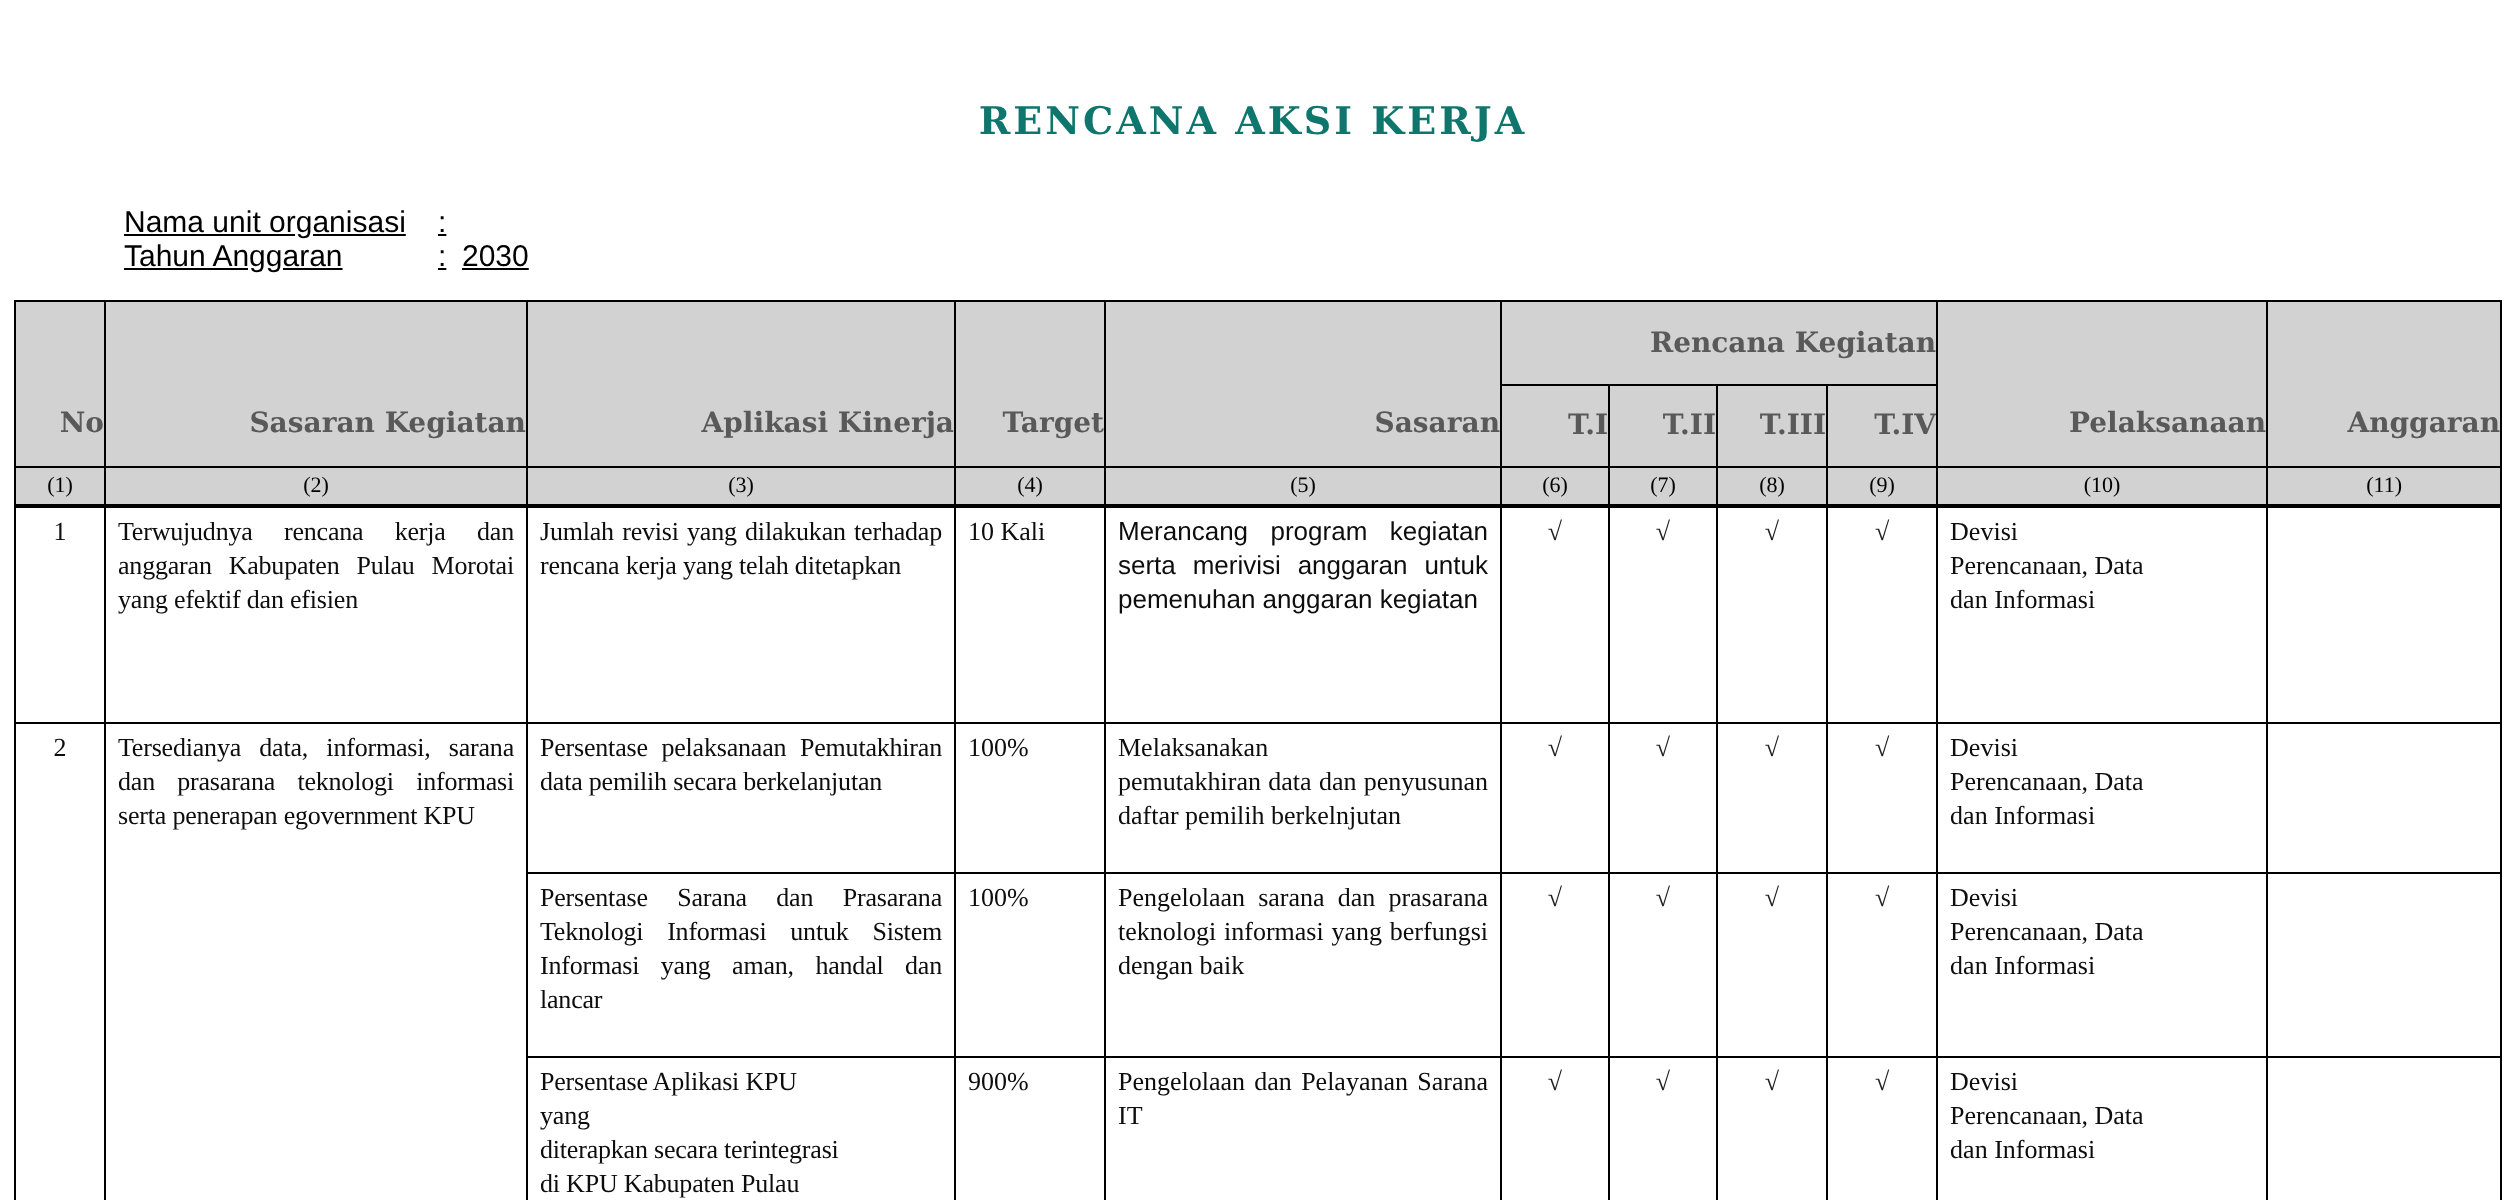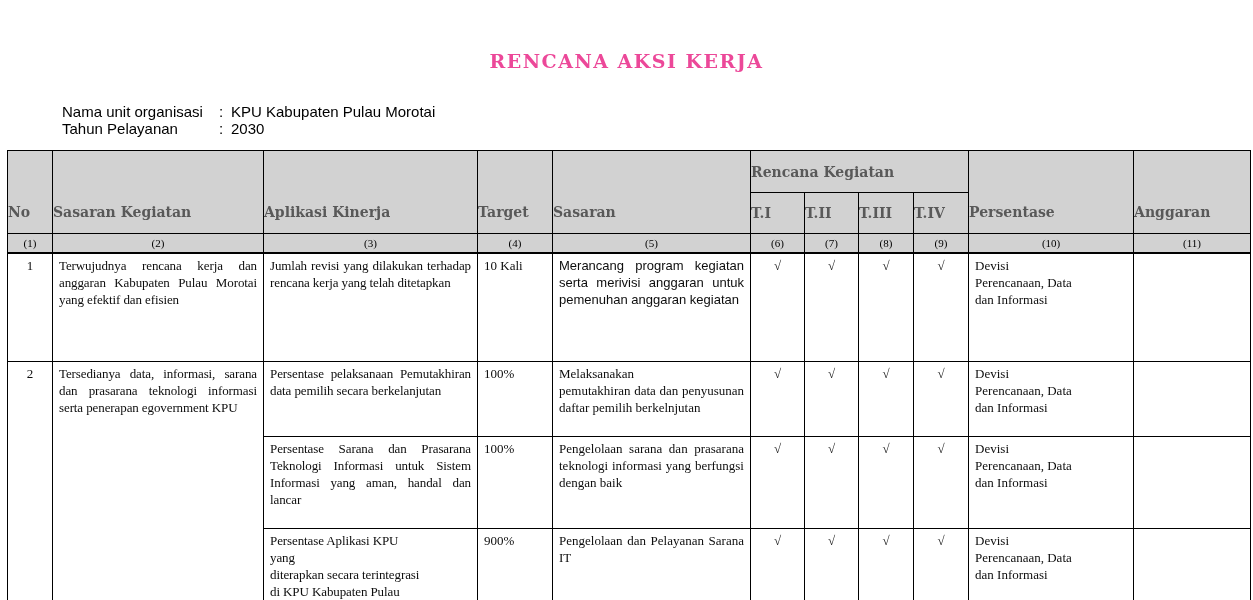--- a/index.html
+++ b/index.html
@@ -13,51 +13,51 @@
   }
   .doc-title {
     position: absolute;
     top: 50px; left: 0;
     width: 100%;
     text-align: center;
     font-family: "DejaVu Serif", serif;
     font-weight: bold;
     font-size: 19px;
     letter-spacing: 1.5px;
-    color: #ec4899;
+    color: #0f766e;
   }
   .meta {
     position: absolute;
     top: 103px; left: 62px;
     font-family: "Liberation Sans", sans-serif;
     font-size: 15px;
     line-height: 17px;
     color: #000;
   }
-  .meta-row { display: flex; }
+  .meta-row { display: flex; text-decoration: underline; }
   .meta-label { width: 157px; }
   .meta-colon { width: 12px; }
   table.rak {
     position: absolute;
     top: 150px; left: 7px;
     width: 1243px;
     border-collapse: collapse;
     table-layout: fixed;
   }
   .rak th, .rak td {
     border: 1px solid #000;
     overflow: hidden;
   }
   .rak thead th {
     background: #d2d2d2;
     color: #595959;
     font-family: "DejaVu Serif", serif;
     font-weight: bold;
     font-size: 14px;
-    text-align: left;
+    text-align: right;
   }
   tr.hdr-top { height: 42px; }
   tr.hdr-sub { height: 41px; }
   th.span2 { vertical-align: bottom; padding-bottom: 13px; }
   th.group-hdr { vertical-align: middle; }
   th.q-hdr { vertical-align: middle; font-size: 13.5px; }
   tr.nums { height: 19px; }
   tr.nums td {
     background: #d2d2d2;
     color: #000;
@@ -89,24 +89,23 @@
 </style>
 </head>
 <body>
 
 <div class="doc-title">RENCANA AKSI KERJA</div>
 
 <div class="meta">
   <div class="meta-row">
     <span class="meta-label">Nama unit organisasi</span>
     <span class="meta-colon">:</span>
-    <span class="meta-value">KPU Kabupaten Pulau Morotai</span>
   </div>
   <div class="meta-row">
-    <span class="meta-label">Tahun Pelayanan</span>
+    <span class="meta-label">Tahun Anggaran</span>
     <span class="meta-colon">:</span>
     <span class="meta-value">2030</span>
   </div>
 </div>
 
 <table class="rak">
   <colgroup>
     <col style="width:45px">
       <col style="width:211px">
       <col style="width:214px">
@@ -120,21 +119,21 @@
       <col style="width:117px">
   </colgroup>
   <thead>
     <tr class="hdr-top">
       <th class="span2" rowspan="2">No</th>
       <th class="span2" rowspan="2">Sasaran Kegiatan</th>
       <th class="span2" rowspan="2">Aplikasi Kinerja</th>
       <th class="span2" rowspan="2">Target</th>
       <th class="span2" rowspan="2">Sasaran</th>
       <th class="group-hdr" colspan="4">Rencana Kegiatan</th>
-      <th class="span2" rowspan="2">Persentase</th>
+      <th class="span2" rowspan="2">Pelaksanaan</th>
       <th class="span2" rowspan="2">Anggaran</th>
     </tr>
     <tr class="hdr-sub">
       <th class="q-hdr">T.I</th>
       <th class="q-hdr">T.II</th>
       <th class="q-hdr">T.III</th>
       <th class="q-hdr">T.IV</th>
     </tr>
     <tr class="nums">
       <td>(1)</td>

